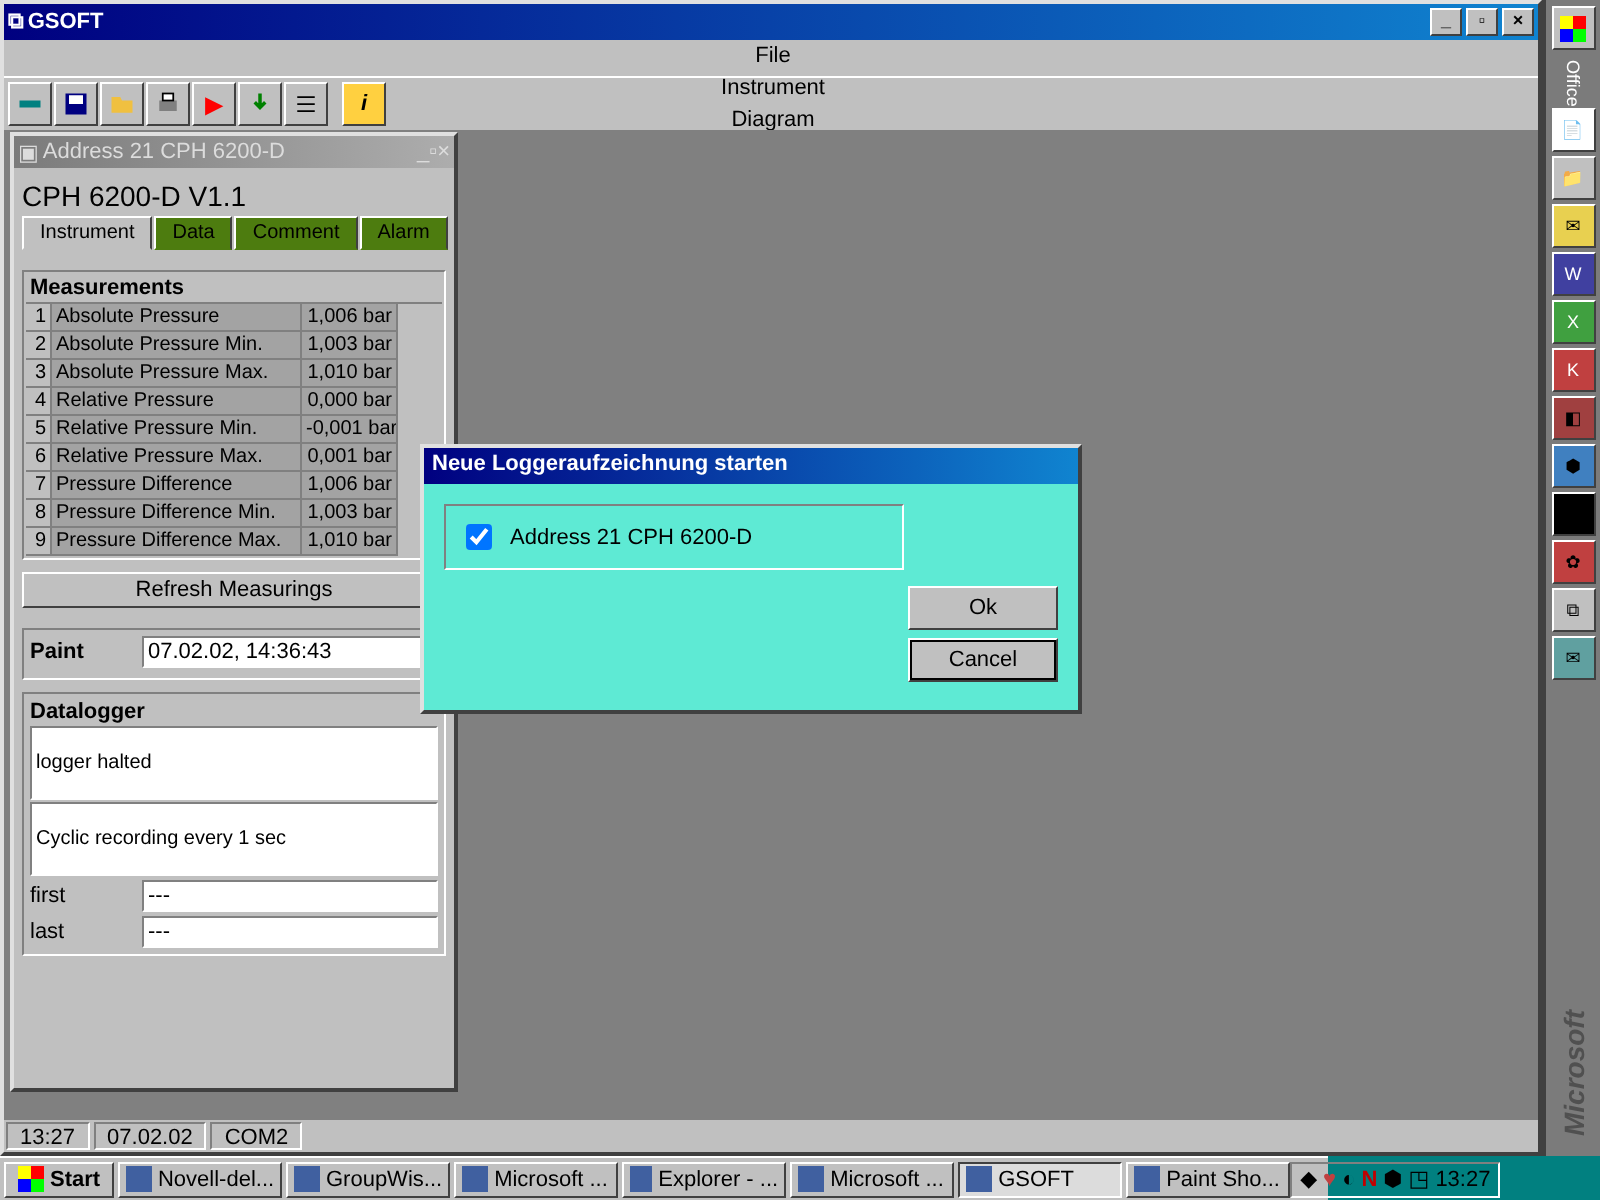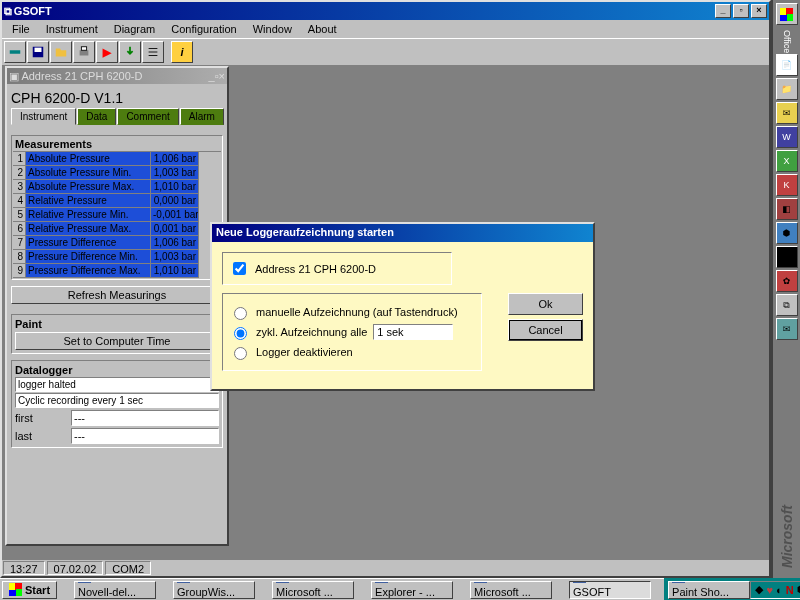--- a/index.html
+++ b/index.html
@@ -3,76 +3,76 @@
 <meta charset="utf-8">
 <style>
   * { box-sizing: border-box; font-family: "MS Sans Serif", Tahoma, sans-serif; font-size: 11px; }
   body { margin: 0; padding: 0; width: 800px; height: 600px; background: #018080; overflow: hidden; position: relative; }
 
   
   .app-window { position: absolute; top: 0; left: 0; width: 771px; height: 578px; background: #c0c0c0; border: 2px solid; border-color: #e0e0e0 #404040 #404040 #e0e0e0; display: flex; flex-direction: column; }
   .titlebar { background: linear-gradient(to right, #000080, #1084d0); color: #fff; height: 18px; display: flex; align-items: center; padding: 0 2px; font-weight: bold; }
   .titlebar .title { flex: 1; padding-left: 2px; }
   .titlebar .win-btn { width: 16px; height: 14px; background: #c0c0c0; border: 1px solid; border-color: #fff #404040 #404040 #fff; margin-left: 2px; text-align: center; line-height: 10px; color: #000; font-size: 9px; cursor: pointer; }
-  .menubar { display: flex; height: 18px; align-items: center; padding-left: 2px; }
+  .menubar { display: flex; height: 18px; align-items: center; padding-left: 2px; flex-direction: column; }
   .menubar span { padding: 2px 8px; cursor: pointer; }
   .toolbar { display: flex; padding: 2px; border-top: 1px solid #fff; border-bottom: 1px solid #808080; }
   .tool-btn { width: 22px; height: 22px; background: #c0c0c0; border: 1px solid; border-color: #fff #404040 #404040 #fff; margin-right: 1px; display: flex; align-items: center; justify-content: center; cursor: pointer; }
   .tool-btn svg { width: 14px; height: 14px; }
   .client-area { flex: 1; background: #808080; position: relative; }
   .statusbar { height: 17px; background: #c0c0c0; border-top: 1px solid #808080; display: flex; }
   .status-panel { border: 1px solid; border-color: #808080 #fff #fff #808080; padding: 1px 6px; margin: 1px; }
 
   
   .child-window { position: absolute; top: 0; left: 3px; width: 224px; height: 480px; background: #c0c0c0; border: 2px solid; border-color: #e0e0e0 #404040 #404040 #e0e0e0; display: flex; flex-direction: column; }
   .child-titlebar { background: linear-gradient(to right, #7b7b7b, #adadad); color: #dcdcdc; height: 16px; display: flex; align-items: center; padding: 0 2px; font-size: 10px; }
   .child-titlebar .title { flex: 1; padding-left: 2px; }
   .child-body { flex: 1; padding: 4px; }
   .child-heading { font-size: 14px; margin: 2px 0; }
   .tabs { display: flex; margin-top: 2px; }
   .tab { padding: 2px 8px; border: 1px solid; border-color: #fff #404040 transparent #fff; background: #4d7c0f; margin-right: 1px; cursor: pointer; font-size: 10px; }
   .tab.active { background: #c0c0c0; border-bottom: 1px solid #c0c0c0; position: relative; z-index: 2; }
   .panel { border: 1px solid; border-color: #808080 #fff #fff #808080; padding: 1px; margin-bottom: 6px; }
   .panel-title { background: #c0c0c0; border-bottom: 1px solid #808080; padding: 1px 2px; font-weight: bold; }
   .meas-row { display: flex; }
-  .meas-row div { border-right: 1px solid #808080; border-bottom: 1px solid #808080; padding: 1px 2px; background: #1d4ed8; font-size: 10px; white-space: nowrap; overflow: hidden; }
+  .meas-row div { border-right: 1px solid #808080; border-bottom: 1px solid #808080; padding: 1px 2px; background: #a3a3a3; font-size: 10px; white-space: nowrap; overflow: hidden; }
   .meas-idx { width: 13px; text-align: right; background: #c0c0c0 !important; }
   .meas-name { width: 125px; }
   .meas-val { width: 48px; text-align: right; }
   .btn { display: block; width: 100%; height: 18px; background: #c0c0c0; border: 1px solid; border-color: #fff #404040 #404040 #fff; cursor: pointer; }
   .time-row { display: flex; align-items: center; margin-bottom: 2px; }
   .time-row label { width: 60px; font-weight: bold; }
   .time-row input, .field-row input { flex: 1; background: #fff; border: 1px solid; border-color: #808080 #fff #fff #808080; padding: 1px 2px; height: 16px; }
   .field-row { display: flex; align-items: center; margin-top: 2px; }
   .field-row label { width: 60px; }
-  .status-line { background: #fff; border: 1px solid; border-color: #808080 #fff #fff #808080; padding: 1px 2px; margin-top: 1px; font-size: 10px; }
-
-  
-  .dialog { position: absolute; top: 222px; left: 210px; width: 385px; background: #fef9c3; border: 2px solid; border-color: #e0e0e0 #404040 #404040 #e0e0e0; }
+  .status-line { background: #fff; border: 1px solid; border-color: #808080 #fff #fff #808080; padding: 12px 2px; margin-top: 1px; font-size: 10px; }
+
+  
+  .dialog { position: absolute; top: 222px; left: 210px; width: 331px; background: #5eead4; border: 2px solid; border-color: #e0e0e0 #404040 #404040 #e0e0e0; }
   .dialog-titlebar { background: linear-gradient(to right, #000080, #1084d0); color: #fff; height: 18px; padding: 2px 4px; font-weight: bold; }
   .dialog-body { padding: 10px; }
   .group { border: 1px solid; border-color: #808080 #fff #fff #808080; padding: 6px; margin-bottom: 8px; }
   .group-inner { display: flex; align-items: center; gap: 6px; }
   .dlg-radio-row { display: flex; align-items: center; gap: 6px; margin: 4px 0; }
   .dlg-btn-col { float: right; width: 75px; }
   .dlg-btn { width: 75px; height: 22px; background: #c0c0c0; border: 1px solid; border-color: #fff #404040 #404040 #fff; margin-bottom: 4px; cursor: pointer; }
   .dlg-btn.default { box-shadow: 0 0 0 1px #000 inset; }
   .dlg-left { float: left; width: 260px; }
 
   
   .office-bar { position: absolute; top: 0; right: 0; width: 29px; height: 578px; background: #7b7b7b; border-left: 2px solid #404040; display: flex; flex-direction: column; align-items: center; padding-top: 2px; }
   .office-btn { width: 22px; height: 22px; margin: 1px 0; background: #c0c0c0; border: 1px solid; border-color: #fff #404040 #404040 #fff; display: flex; align-items: center; justify-content: center; font-size: 9px; }
   .office-label { writing-mode: vertical-lr; color: #fff; margin-top: 4px; font-size: 9px; }
   .office-spacer { flex: 1; }
   .office-ms { writing-mode: vertical-lr; transform: rotate(180deg); color: #505050; font-style: italic; font-weight: bold; font-size: 14px; margin-bottom: 10px; }
 
   
   .taskbar { position: absolute; bottom: 0; left: 0; width: 664px; height: 22px; background: #c0c0c0; border-top: 1px solid #fff; display: flex; align-items: center; padding: 0 2px; }
   .start-btn { height: 18px; padding: 0 6px; background: #c0c0c0; border: 1px solid; border-color: #fff #404040 #404040 #fff; font-weight: bold; display: flex; align-items: center; gap: 3px; cursor: pointer; }
-  .task-btn { height: 18px; width: 82px; margin-left: 17px; padding: 0 3px; background: #c0c0c0; border: 1px solid; border-color: #fff #404040 #404040 #fff; display: flex; gap: 3px; overflow: hidden; white-space: nowrap; font-size: 10px; cursor: pointer; flex-direction: column; }
+  .task-btn { height: 18px; width: 82px; margin-left: 2px; padding: 0 3px; background: #c0c0c0; border: 1px solid; border-color: #fff #404040 #404040 #fff; display: flex; align-items: center; gap: 3px; overflow: hidden; white-space: nowrap; font-size: 10px; cursor: pointer; }
   .task-btn.active { border-color: #404040 #fff #fff #404040; background: #dcdcdc; }
   .tray { margin-left: auto; height: 18px; border: 1px solid; border-color: #808080 #fff #fff #808080; display: flex; align-items: center; padding: 0 4px; gap: 3px; font-size: 10px; }
   .ico { width: 13px; height: 13px; display: inline-block; }
   .win-flag { background: conic-gradient(#f00 0 90deg, #0f0 0 180deg, #00f 0 270deg, #ff0 0); }
 </style>
 </head>
 <body>
 
 <div class="app-window">
   <div class="titlebar">
@@ -194,22 +194,22 @@
                 <div class="meas-name">Pressure Difference Max.</div>
                 <div class="meas-val">1,010 bar</div>
               </div>
             </div>
         </div>
         <button class="btn">Refresh Measurings</button>
         <div style="height:10px"></div>
         <div class="panel" style="padding:3px">
           <div class="time-row">
             <label>Paint</label>
+            <input readonly="" value="07.02.02, 14:36:43" style="">
           </div>
-          <button class="btn">Set to Computer Time</button>
         </div>
         <div class="panel" style="padding:3px">
           <div class="panel-title" style="border:none;padding:0;font-weight:bold">Datalogger</div>
           <div class="status-line">logger halted</div>
           <div class="status-line">Cyclic recording every 1 sec</div>
           <div class="field-row">
             <label>first</label>
             <input readonly="" value="---" style="">
           </div>
           <div class="field-row">
@@ -230,37 +230,20 @@
 <div class="dialog">
   <div class="dialog-titlebar">Neue Loggeraufzeichnung starten</div>
   <div class="dialog-body">
     <div class="group" style="width:230px">
       <div class="group-inner">
         <input type="checkbox" checked="" style="">
         <span>Address 21 CPH 6200-D</span>
       </div>
     </div>
     <div style="clear:both"></div>
-    <div class="dlg-left">
-      <div class="group">
-        <div class="dlg-radio-row">
-          <input type="radio" name="mode" style="">
-          <span>manuelle Aufzeichnung (auf Tastendruck)</span>
-        </div>
-        <div class="dlg-radio-row">
-          <input type="radio" name="mode" checked="" style="">
-          <span>zykl. Aufzeichnung alle</span>
-          <input style="width: 80px; background: rgb(255, 255, 255); border-width: 1px; border-style: solid; border-image: initial; border-color: rgb(128, 128, 128) rgb(255, 255, 255) rgb(255, 255, 255) rgb(128, 128, 128); padding: 1px 3px;" value="1 sek">
-        </div>
-        <div class="dlg-radio-row">
-          <input type="radio" name="mode" style="">
-          <span>Logger deaktivieren</span>
-        </div>
-      </div>
-    </div>
     <div class="dlg-btn-col">
       <button class="dlg-btn">Ok</button>
       <button class="dlg-btn default">Cancel</button>
     </div>
     <div style="clear:both"></div>
   </div>
 </div>
 
 <div class="office-bar">
   <div class="office-btn">

